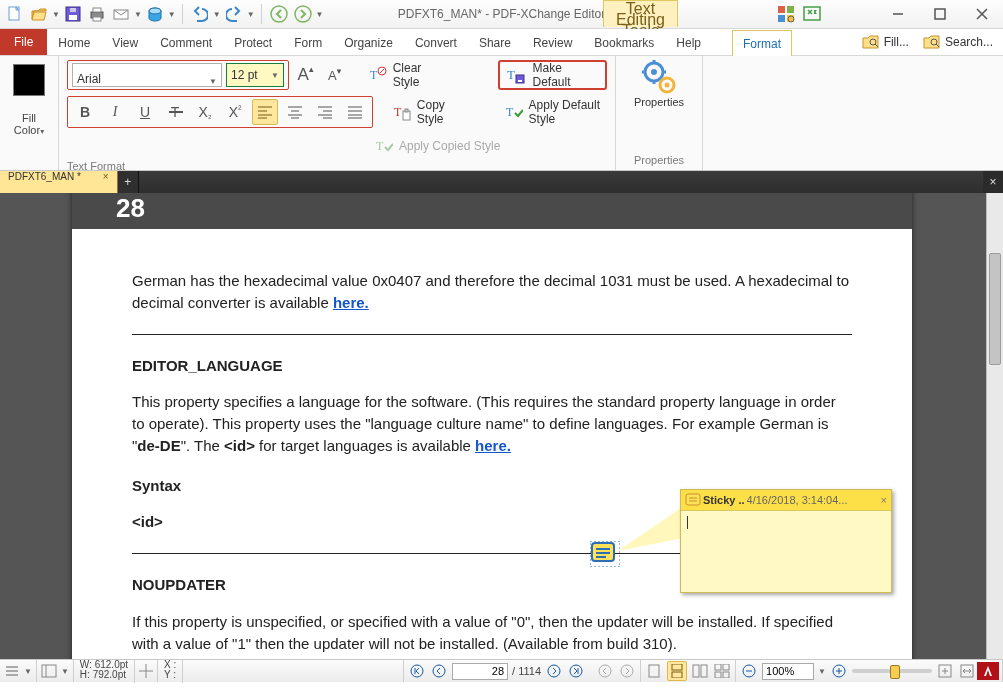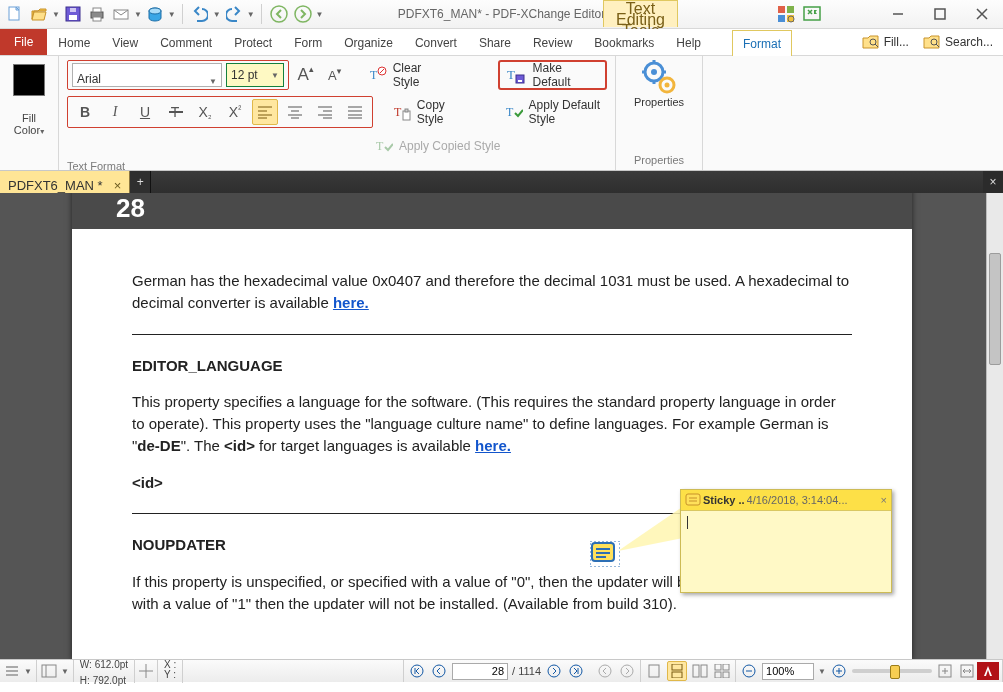--- a/index.html
+++ b/index.html
@@ -29,21 +29,21 @@
   .tf-row{display:flex;align-items:center;gap:4px}
   .redbox{border:1.5px solid #d04030;border-radius:2px;padding:2px 4px;display:flex;align-items:center;gap:4px}
   .font-select{width:140px;height:22px;border:1px solid #b0b0b0;background:#fff;display:flex;align-items:flex-end;justify-content:space-between;padding:0 4px;font-size:12px}
   .size-select{width:48px;height:22px;border:1px solid #15803d;background:#fef9c3;display:flex;align-items:center;justify-content:space-between;padding:0 4px;font-size:12px}
   .ribbtn{width:24px;height:24px;display:flex;align-items:center;justify-content:center;border:1px solid transparent;border-radius:2px;color:#555;font-size:14px}
   .ribbtn.sel{background:#ffe7a0;border-color:#e0b84a}
   .linkbtn{display:flex;align-items:center;gap:6px;height:24px;padding:0 4px;color:#333}
   .linkbtn svg{flex:none}
   .props-group{width:70px;align-items:center}
   .doc-tabbar{height:22px;background:#3a3a3a;display:flex;align-items:stretch}
-  .doc-tab{background:#ffe596;border-right:1px solid #8a7540;padding:0 8px;display:flex;align-items:flex-end;gap:11px;font-size:13px;color:#333}
+  .doc-tab{background:#ffe596;border-right:1px solid #8a7540;padding:0 8px;display:flex;align-items:flex-start;gap:22px;font-size:10px;color:#333}
   .doc-tab .x{color:#6b5b20}
   .newtab{width:20px;background:#2f2f2f;color:#ddd;display:flex;align-items:center;justify-content:center;border-right:1px solid #111}
   .doc-tabbar .tspacer{flex:1;background:linear-gradient(#3a3a3a,#2e2e2e)}
   .doc-close{width:20px;background:#2b2b2b;color:#ddd;display:flex;align-items:center;justify-content:center}
   .workspace{position:relative;height:466px;background:#555;overflow:hidden}
   .workspace .vscroll{position:absolute;right:0;top:0;bottom:0;width:16px;background:#e9e9e9;border-left:1px solid #bcbcbc}
   .workspace .vscroll .thumb{position:absolute;left:2px;right:2px;top:60px;height:110px;background:#c4c4c4;border:1px solid #9c9c9c;border-radius:2px}
   .page{position:absolute;left:72px;top:-6px;width:840px;background:#fff;box-shadow:0 0 6px rgba(0,0,0,.6)}
   .page-hdr{height:42px;background:#4a4a4a;color:#fff;display:flex;align-items:center;justify-content:space-between;padding:0 30px 0 44px;font-size:26px;font-weight:600}
   .page-body{padding:26px 60px 30px 60px;font-size:15px;color:#222;line-height:1.45}
@@ -389,20 +389,21 @@
 <div class="workspace">
   <div class="page">
     <div class="page-hdr">
       <span>28</span>
     </div>
     <div class="page-body">
       <p><span>German has the hexadecimal value 0x0407 and therefore the decimal 1031 must be used. A hexadecimal to decimal converter is available </span><a href="#">here.</a></p>
       <hr>
       <div class="h">EDITOR_LANGUAGE</div>
       <p><span>This property specifies a language for the software. (This requires the standard property language in order to operate). This property uses the "language culture name" to define languages. For example German is "</span><b>de-DE</b><span>". The </span><b>&lt;id&gt;</b><span> for target languages is available </span><a href="#">here.</a></p>
+      <div class="h">Syntax</div>
       <p><b>&lt;id&gt;</b></p>
       <hr>
       <div class="h">NOUPDATER</div>
       <p>If this property is unspecified, or specified with a value of "0", then the updater will be installed.  If specified with a value of "1" then the updater will not be installed. (Available from build 310).</p>
     </div>
   </div>
 
   <div class="sticky-note">
     <svg width="30" height="26">
         <rect x="2" y="2" width="22" height="18" rx="3" fill="#ffe15a" stroke="#2d6fb5" stroke-width="2"></rect>
@@ -444,21 +445,21 @@
       </svg>
     <span class="chev">▼</span>
   </div>
   <div class="sb-sec">
     <svg width="16" height="14">
         <rect x="1" y="1" width="14" height="12" fill="none" stroke="#888"></rect>
         <line x1="5" y1="1" x2="5" y2="13" stroke="#888"></line>
       </svg>
     <span class="chev">▼</span>
   </div>
-  <div class="sb-sec" style="flex-direction:column;align-items:flex-start;gap:6px;line-height:10px;font-size:10px;padding:1px 6px">
+  <div class="sb-sec" style="flex-direction:column;align-items:flex-start;gap:0;line-height:10px;font-size:10px;padding:1px 6px">
     <div><span>W:</span> <span>612.0pt</span></div>
     <div><span>H:</span> <span>792.0pt</span></div>
   </div>
   <div class="sb-sec">
     <svg width="14" height="14">
         <line x1="7" y1="0" x2="7" y2="14" stroke="#888"></line>
         <line x1="0" y1="7" x2="14" y2="7" stroke="#888"></line>
       </svg>
   </div>
   <div class="sb-sec" style="flex-direction:column;align-items:flex-start;gap:0;line-height:10px;font-size:10px;padding:1px 6px">

